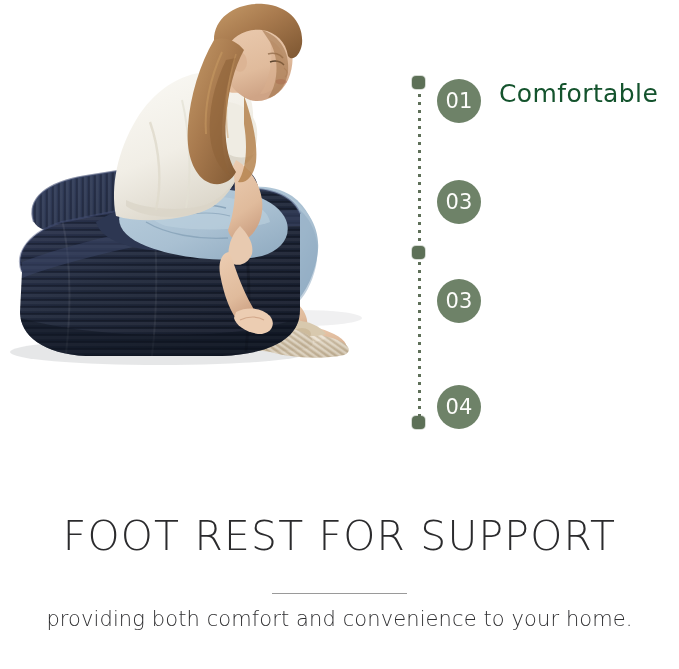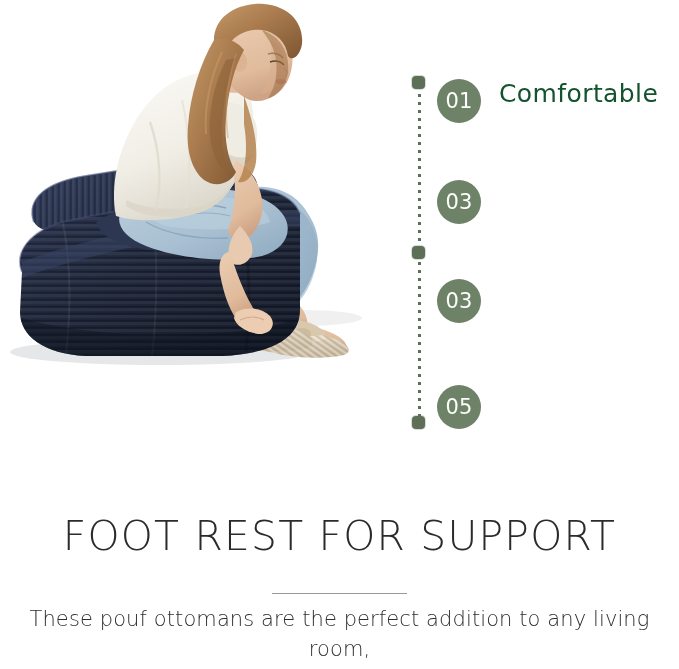--- a/index.html
+++ b/index.html
@@ -278,26 +278,25 @@
     </div>
 
     <div class="frow r3">
       <div class="badge">
         <span>03</span>
       </div>
     </div>
 
     <div class="frow r4">
       <div class="badge">
-        <span>05</span>
+        <span>04</span>
       </div>
     </div>
   </div>
 
   <div class="headline">FOOT REST FOR SUPPORT</div>
   <div class="divider"></div>
 
   <div class="para">
-    <span class="ln">These pouf ottomans are the perfect addition to any living room,</span>
     <span class="ln">providing both comfort and convenience to your home.</span>
   </div>
 
 </div>
 
 </body></html>

